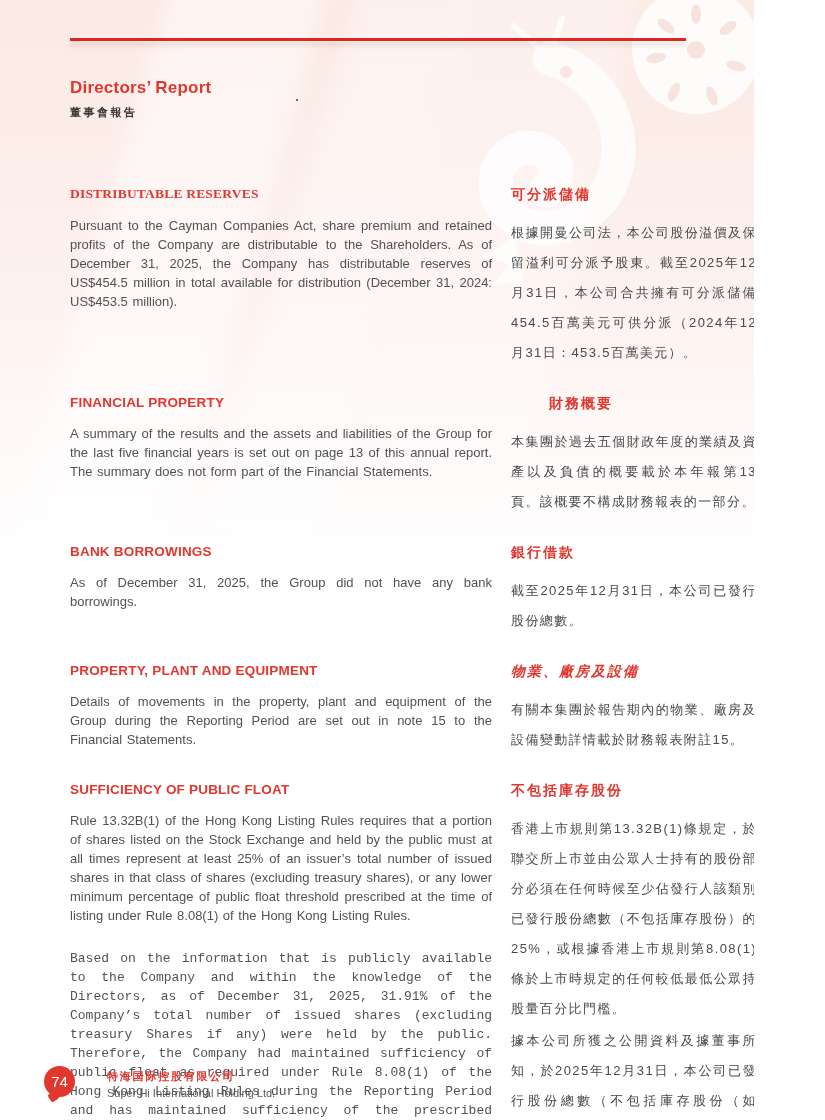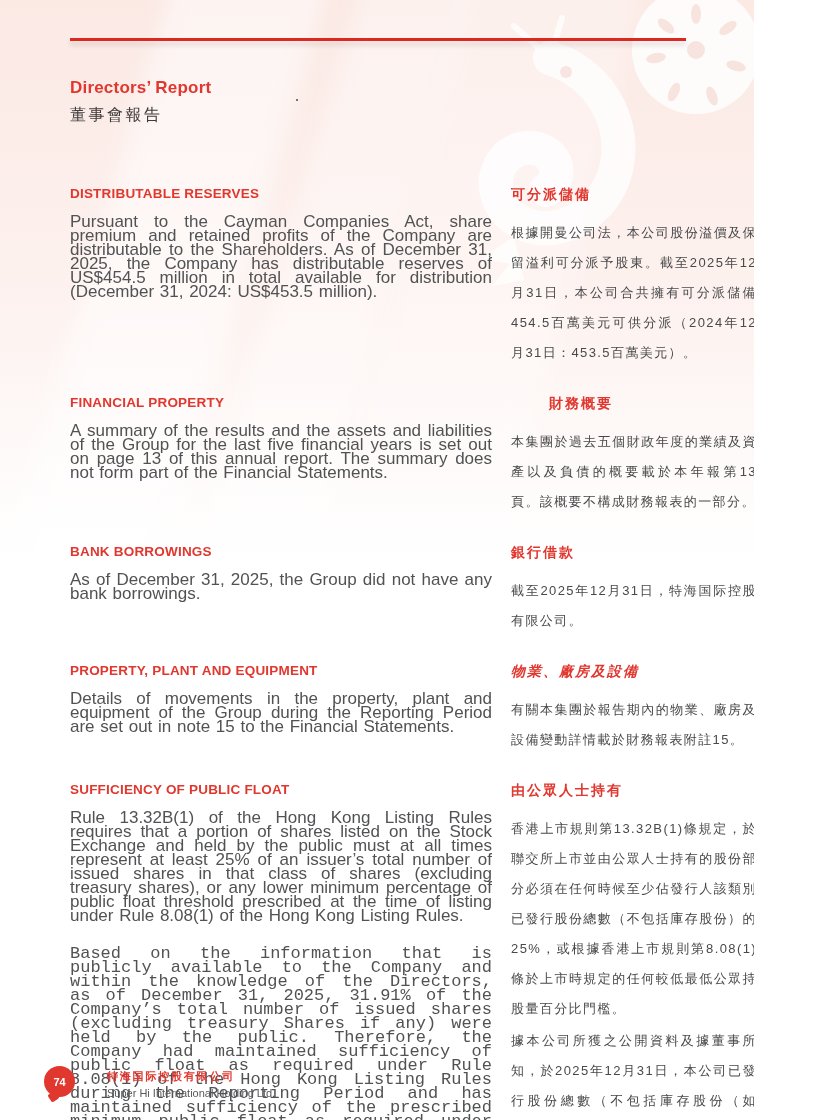--- a/index.html
+++ b/index.html
@@ -18,43 +18,43 @@
   .sweep.s2 { width:110px; height:700px; left:300px; top:-140px; transform:rotate(16deg); background:rgba(255,255,255,.38);}
   .sweep.s3 { width:170px; height:620px; left:430px; top:-160px; transform:rotate(14deg); background:rgba(255,255,255,.30);}
   .deco-svg { position:absolute; top:0; right:0; pointer-events:none; }
 
   .rule {
     position:absolute; left:70px; right:68px; top:38px; height:3px;
     box-shadow:0 4px 5px rgba(90,60,60,.18);
   }
   .title-block { position:absolute; left:70px; top:78px; }
   .title-en { font-size:17px; font-weight:bold; letter-spacing:.2px; margin-bottom:7px; }
-  .title-zh { font-size:16px; font-weight:normal; color:#3e3a39; letter-spacing:2.5px; }
+  .title-zh { font-size:11px; font-weight:bold; color:#3e3a39; letter-spacing:2.5px; }
   .title-dot { position:absolute; left:296px; top:99px; width:2px; height:2px; background:#4a4a4a; border-radius:50%; }
 
   .content { position:absolute; left:70px; top:186px; width:687px; }
   .row { display:grid; grid-template-columns:422px 246px; column-gap:19px; margin-bottom:27px; }
   .row h3 { font-size:13.5px; font-weight:bold; letter-spacing:.2px; margin-bottom:14px; }
   .col-zh h3 { font-size:14px; letter-spacing:2px; }
   .col-en p {
-    font-size:17px; line-height:14px; color:#515254;
+    font-size:13px; line-height:19px; color:#515254;
     text-align:justify; word-spacing:1px;
   }
   .col-zh p {
     font-size:13px; line-height:30px; color:#48494b;
     text-align:justify; letter-spacing:1.4px;
   }
   .col-en p + p { margin-top:24px;font-family:Liberation Mono, monospace; }
   .col-zh p + p { margin-top:2px; }
 
   .footer { position:absolute; left:44px; top:1066px; display:flex; align-items:flex-start; }
   .page-badge {
     position:relative; width:31px; height:31px; border-radius:50%;
     display:flex; align-items:center; justify-content:center;
-    color:#fff; font-size:11px; font-weight:bold;text-align:right;
+    color:#fff; font-size:15px; font-weight:normal;text-align:right;
   }
   .page-badge::after {
     content:""; position:absolute; left:5px; bottom:-4px;
     width:9px; height:9px; transform:rotate(55deg); border-radius:2px;
     background:inherit;
   }
   .footer-text { margin-left:32px; padding-top:3px; }
   .footer-zh { font-size:11px; font-weight:bold; letter-spacing:1.8px; margin-bottom:3px; }
   .footer-en { font-size:11px; color:#58595b; }
 </style>
@@ -96,21 +96,21 @@
   <div class="title-block">
     <div class="title-en" style="color: rgb(224, 55, 47);">Directors’ Report</div>
     <div class="title-zh">董事會報告</div>
   </div>
   <div class="title-dot"></div>
 
   <div class="content">
 
     <section class="row">
       <div class="col-en">
-        <h3 style="color: rgb(224, 55, 47);">DISTRIBUTABLE RESERVES</h3>
+        <h3 style="color: rgb(224, 55, 47); font-family: Liberation Serif, serif;">DISTRIBUTABLE RESERVES</h3>
         <p>Pursuant to the Cayman Companies Act, share premium and retained profits of the Company are distributable to the Shareholders. As of December 31, 2025, the Company has distributable reserves of US$454.5 million in total available for distribution (December 31, 2024: US$453.5 million).</p>
       </div>
       <div class="col-zh">
         <h3 style="color: rgb(224, 55, 47);">可分派儲備</h3>
         <p>根據開曼公司法，本公司股份溢價及保留溢利可分派予股東。截至2025年12月31日，本公司合共擁有可分派儲備454.5百萬美元可供分派（2024年12月31日：453.5百萬美元）。</p>
       </div>
     </section>
 
     <section class="row">
       <div class="col-en">
@@ -123,21 +123,21 @@
       </div>
     </section>
 
     <section class="row">
       <div class="col-en">
         <h3 style="color: rgb(224, 55, 47);">BANK BORROWINGS</h3>
         <p>As of December 31, 2025, the Group did not have any bank borrowings.</p>
       </div>
       <div class="col-zh">
         <h3 style="color: rgb(224, 55, 47);">銀行借款</h3>
-        <p>截至2025年12月31日，特海国际控股有限公司。</p>
+        <p>截至2025年12月31日，本公司已發行股份總數。</p>
       </div>
     </section>
 
     <section class="row">
       <div class="col-en">
         <h3 style="color: rgb(224, 55, 47);">PROPERTY, PLANT AND EQUIPMENT</h3>
         <p>Details of movements in the property, plant and equipment of the Group during the Reporting Period are set out in note 15 to the Financial Statements.</p>
       </div>
       <div class="col-zh">
         <h3 style="color: rgb(224, 55, 47); font-style: italic;">物業、廠房及設備</h3>
@@ -145,21 +145,21 @@
       </div>
     </section>
 
     <section class="row">
       <div class="col-en">
         <h3 style="color: rgb(224, 55, 47);">SUFFICIENCY OF PUBLIC FLOAT</h3>
         <p>Rule 13.32B(1) of the Hong Kong Listing Rules requires that a portion of shares listed on the Stock Exchange and held by the public must at all times represent at least 25% of an issuer’s total number of issued shares in that class of shares (excluding treasury shares), or any lower minimum percentage of public float threshold prescribed at the time of listing under Rule 8.08(1) of the Hong Kong Listing Rules.</p>
         <p>Based on the information that is publicly available to the Company and within the knowledge of the Directors, as of December 31, 2025, 31.91% of the Company’s total number of issued shares (excluding treasury Shares if any) were held by the public. Therefore, the Company had maintained sufficiency of public float as required under Rule 8.08(1) of the Hong Kong Listing Rules during the Reporting Period and has maintained sufficiency of the prescribed minimum public float as required under Rule 13.32B(1) of the Hong Kong Listing Rules from January 1, 2026 and up to the date of this annual report.</p>
       </div>
       <div class="col-zh">
-        <h3 style="color: rgb(224, 55, 47);">由公眾人士持有</h3>
+        <h3 style="color: rgb(224, 55, 47);">不包括庫存股份</h3>
         <p>香港上市規則第13.32B(1)條規定，於聯交所上市並由公眾人士持有的股份部分必須在任何時候至少佔發行人該類別已發行股份總數（不包括庫存股份）的25%，或根據香港上市規則第8.08(1)條於上市時規定的任何較低最低公眾持股量百分比門檻。</p>
         <p>據本公司所獲之公開資料及據董事所知，於2025年12月31日，本公司已發行股份總數（不包括庫存股份（如有））之31.91%由公眾人士持有。因此，於報告期內，本公司一直按香港上市規則第8.08(1)條的規定維持足夠公眾持股量；自2026年1月1日起直至本年報日期，本公司一直按香港上市規則第13.32B(1)條的規定維持足夠規定最低公眾持股量。</p>
       </div>
     </section>
 
   </div>
 
   <div class="footer">
     <div class="page-badge" style="background: rgb(224, 55, 47);">74</div>
     <div class="footer-text">

